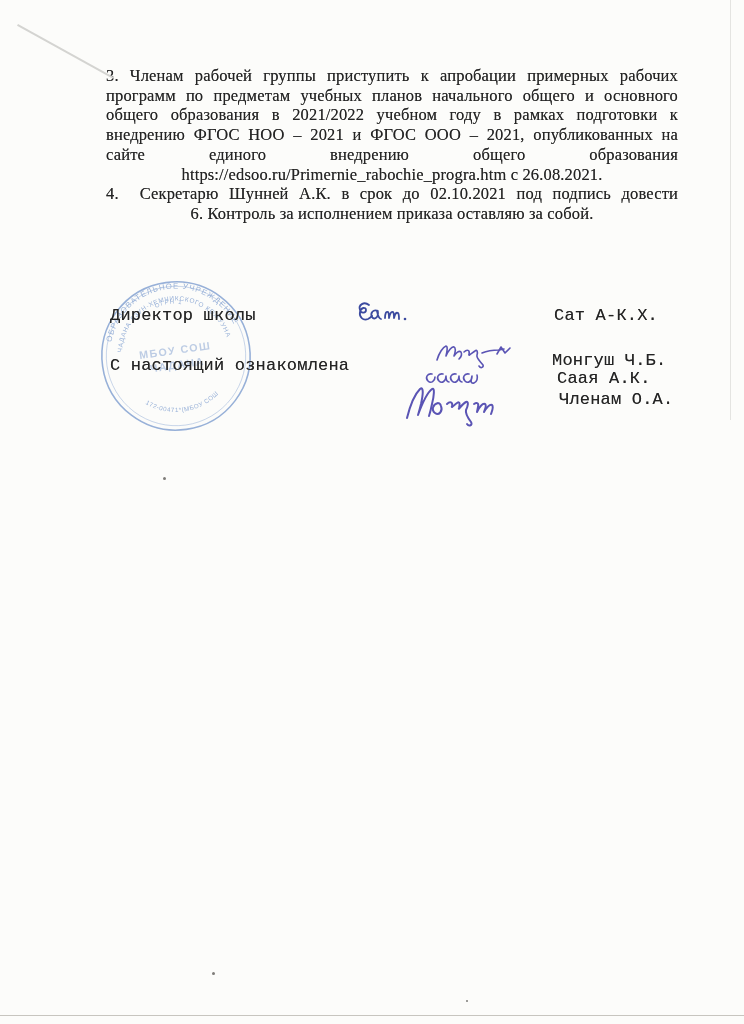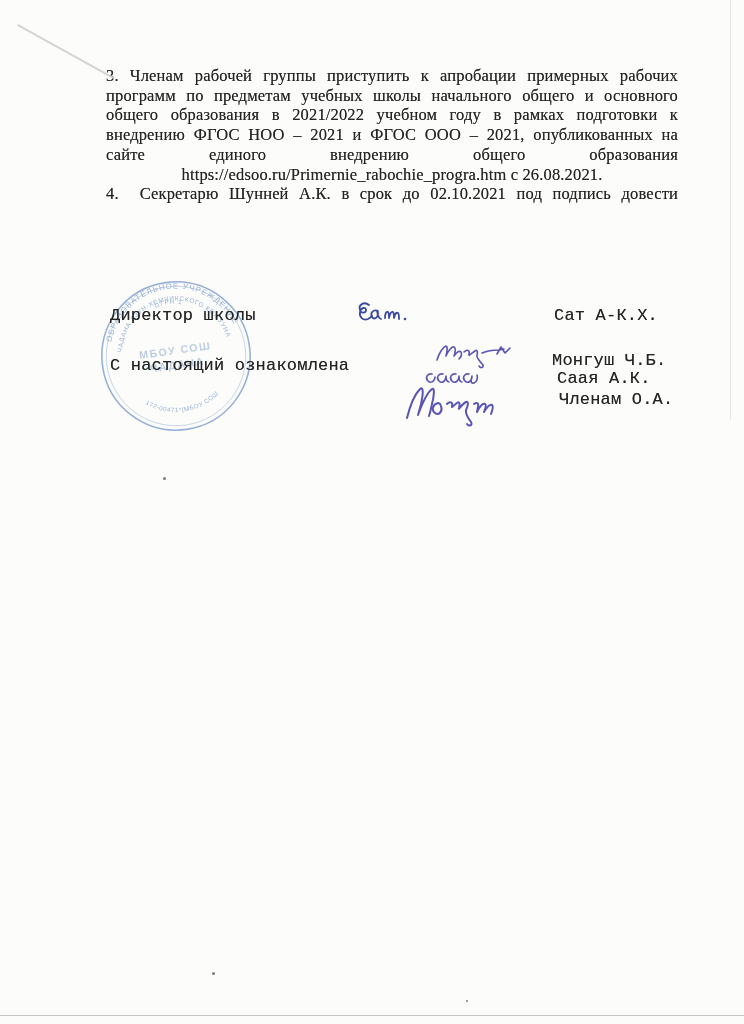--- a/index.html
+++ b/index.html
@@ -84,26 +84,27 @@
       <text style="font-size:6.4px;letter-spacing:0.6px">
         <textPath href="#arcBottom" startOffset="50%" text-anchor="middle">172-00471*(МБОУ СОШ</textPath>
       </text>
       <text class="center-big" x="80" y="78" text-anchor="middle" style="font-size:11px">МБОУ СОШ</text>
       <text class="center-big" x="80" y="93" text-anchor="middle" style="font-size:11px">ЧАДАНА</text>
     </g>
   </svg>
 
   <div class="textblock">
     <div class="line just">3. Членам рабочей группы приступить к апробации примерных рабочих</div>
-    <div class="line just">программ по предметам учебных школы начального общего и основного</div>
+    <div class="line just">программ по предметам учебных планов начального общего и основного</div>
     <div class="line just">общего образования в 2021/2022 учебном году в рамках подготовки к</div>
     <div class="line just">внедрению ФГОС НОО – 2021 и ФГОС ООО – 2021, опубликованных на</div>
     <div class="line just">сайте единого внедрению общего образования</div>
     <div class="line">https://edsoo.ru/Primernie_rabochie_progra.htm с 26.08.2021.</div>
     <div class="line just">4.&nbsp; Секретарю Шунней А.К. в срок до 02.10.2021 под подпись довести</div>
+    <div class="line">6. Контроль за исполнением приказа оставляю за собой.</div>
   </div>
 
   <div class="sigtext" style="left:110px;top:306px">Директор школы</div>
   <div class="sigtext" style="left:554px;top:306px">Сат А-К.Х.</div>
 
   <div class="sigtext" style="left:110px;top:356px">С настоящий ознакомлена</div>
   <div class="sigtext" style="left:552px;top:351px">Монгуш Ч.Б.</div>
   <div class="sigtext" style="left:557px;top:369px">Саая А.К.</div>
   <div class="sigtext" style="left:559px;top:390px">Членам О.А.</div>
 

